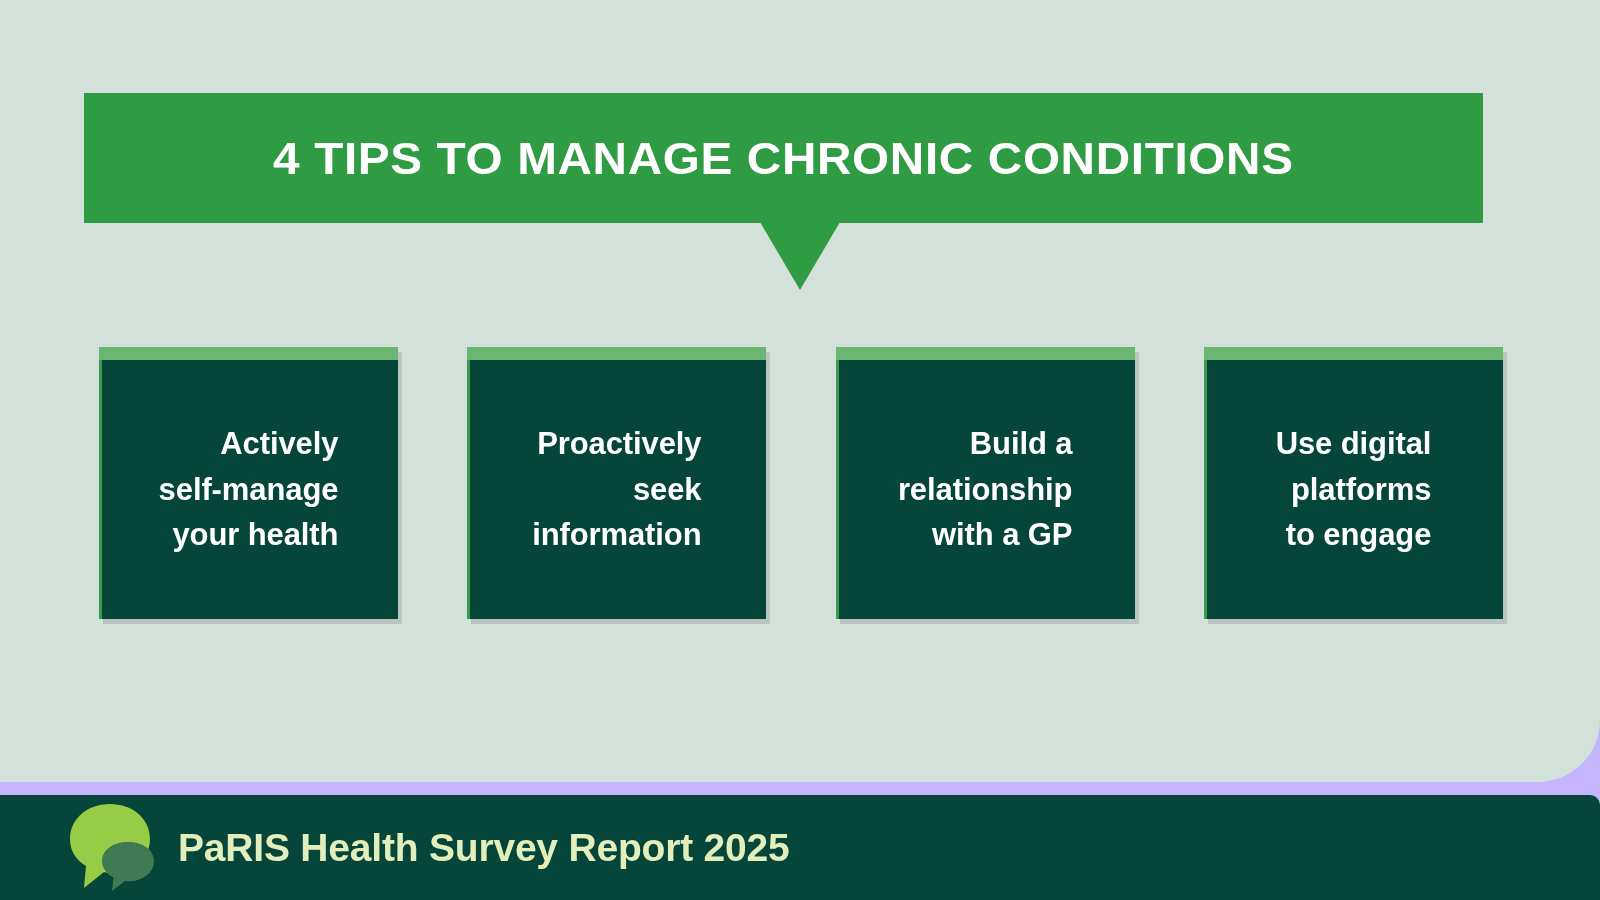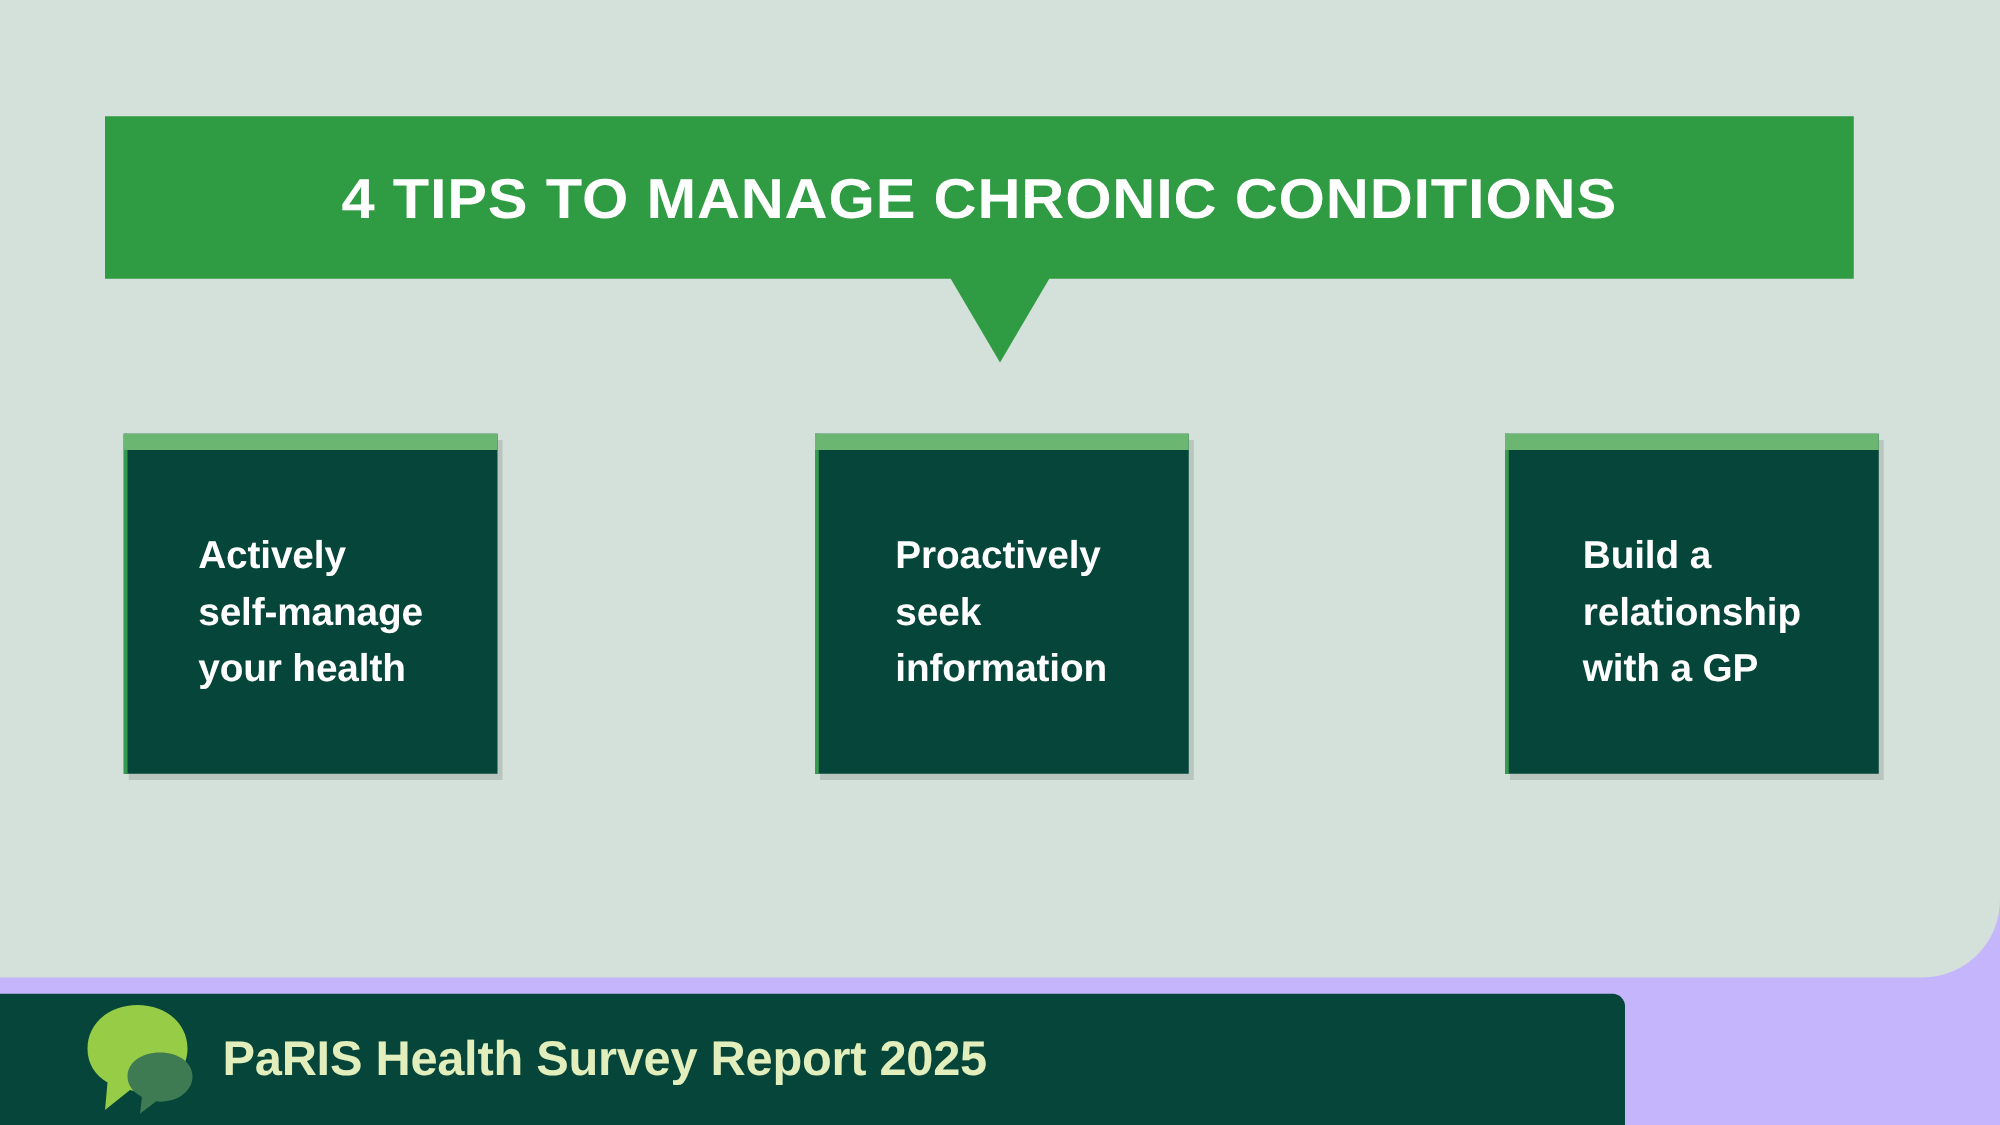--- a/index.html
+++ b/index.html
@@ -116,32 +116,32 @@
     bottom: 0;
     display: flex;
     align-items: center;
     justify-content: center;
     padding: 14px 14px;
     box-sizing: border-box;
     color: #ffffff;
     font-size: 31px;
     font-weight: 700;
     line-height: 1.47;
-    text-align: left;
+    text-align: right;
     letter-spacing: -0.1px;
     white-space: pre-line;
     z-index: 3;
   }
 
   
   .footer {
     position: absolute;
     left: 0;
     top: 795px;
-    width: 1300px;
+    width: 1600px;
     height: 105px;
     background: #064539;
     border-top-right-radius: 10px;
   }
   .footer-inner {
     position: absolute;
     left: 62px;
     top: 0;
     height: 105px;
     display: flex;
@@ -195,20 +195,26 @@
 information</div>
     </div>
 
     <div class="card">
       <div class="card-accent"></div>
       <div class="card-text">Build a
 relationship
 with a GP</div>
     </div>
 
+    <div class="card">
+      <div class="card-accent"></div>
+      <div class="card-text">Use digital
+platforms
+to engage</div>
+    </div>
 
   </div>
 
   <div class="footer">
     <div class="footer-inner">
 
       <div class="logo">
         <svg width="96" height="96" viewBox="0 0 96 96">
 
           <path d="M48 6

